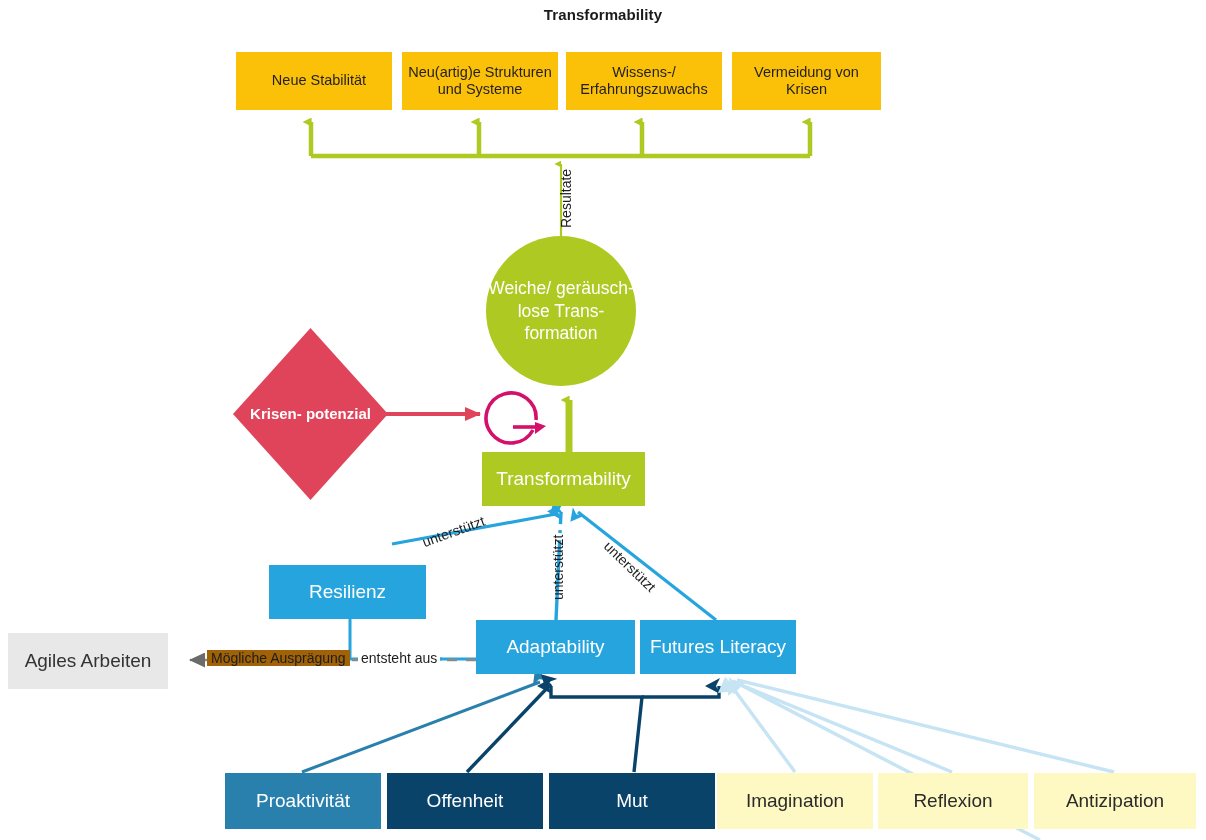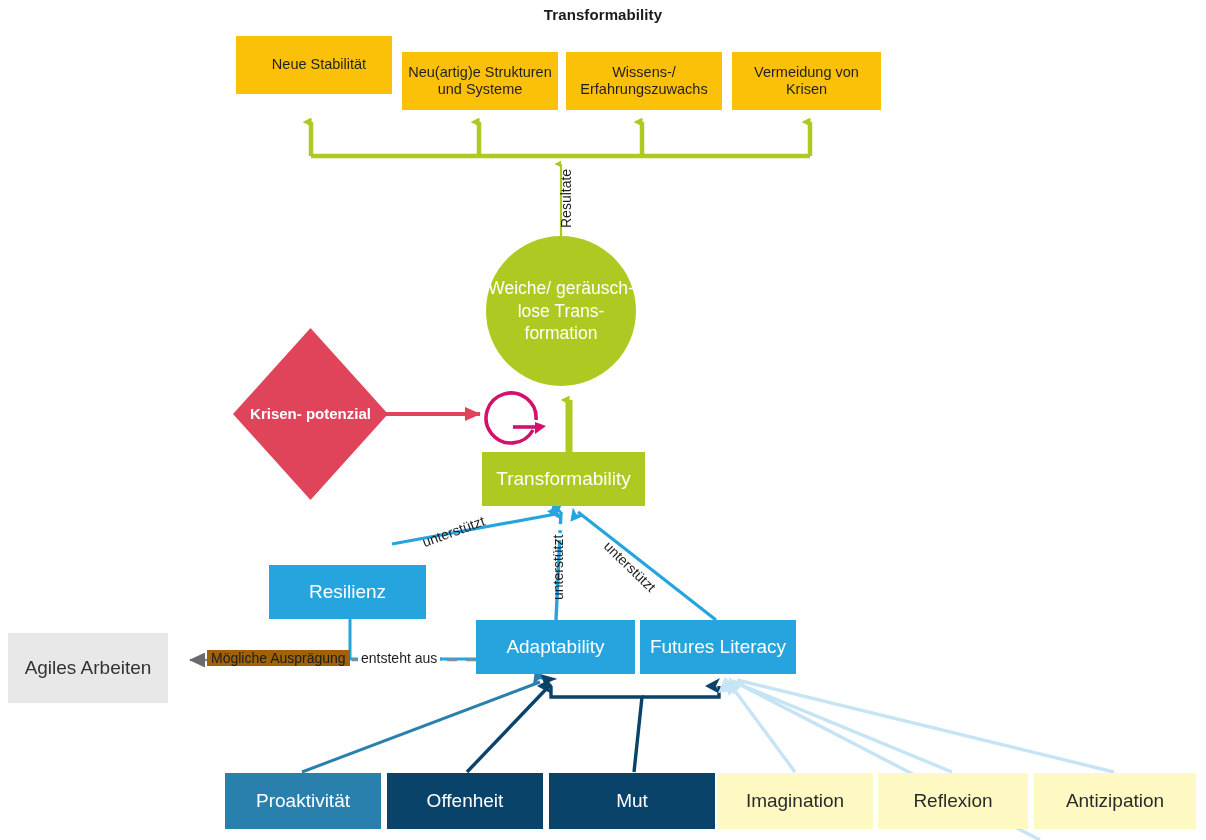--- a/index.html
+++ b/index.html
@@ -220,21 +220,21 @@
       <path d="M 952 772 L 734 682" stroke="#C6E4F3" stroke-width="3.4" fill="none" marker-end="url(#m-lightblue)"></path>
     </g>
     <g>
       <path d="M 1114 772 L 737 680" stroke="#C6E4F3" stroke-width="3.4" fill="none" marker-end="url(#m-lightblue)"></path>
     </g>
     <g>
       <path d="M 1040 840 L 733 681" stroke="#C6E4F3" stroke-width="3.4" fill="none"></path>
     </g>
   </svg>
 
-  <div class="node box-yellow" style="left:236px; top:36px; width:156px; height:58px;padding-left:16px;">
+  <div class="node box-yellow" style="left:236px; top:52px; width:156px; height:58px;padding-left:16px;">
     <span>Neue Stabilität</span>
   </div>
   <div class="node box-yellow" style="left:402px; top:52px; width:156px; height:58px;">
     <span>Neu(artig)e Strukturen und Systeme</span>
   </div>
   <div class="node box-yellow" style="left:566px; top:52px; width:156px; height:58px;">
     <span>Wissens-/ Erfahrungszuwachs</span>
   </div>
   <div class="node box-yellow" style="left:732px; top:52px; width:149px; height:58px;">
     <span>Vermeidung von Krisen</span>
@@ -262,21 +262,21 @@
   <div class="edge-label rot-p44" style="left:612px; top:538px;">unterstützt</div>
 
   <div class="node box-blue" style="left:269px; top:565px; width:157px; height:54px;">
     <span>Resilienz</span>
   </div>
 
   <div class="edge-label" style="left:358px; top:650px; background:#ffffff; padding:0 3px;">entsteht aus</div>
 
   <div class="edge-label" style="left:207px; top:650px; background:#a16207; padding:0 4px;">Mögliche Ausprägung</div>
 
-  <div class="node box-gray" style="left:8px; top:633px; width:160px; height:70px;">
+  <div class="node box-gray" style="left:8px; top:633px; width:160px; height:56px;">
     <span>Agiles Arbeiten</span>
   </div>
 
   <div class="node box-blue" style="left:476px; top:620px; width:159px; height:54px;">
     <span>Adaptability</span>
   </div>
   <div class="node box-blue" style="left:640px; top:620px; width:156px; height:54px;">
     <span>Futures Literacy</span>
   </div>
 

